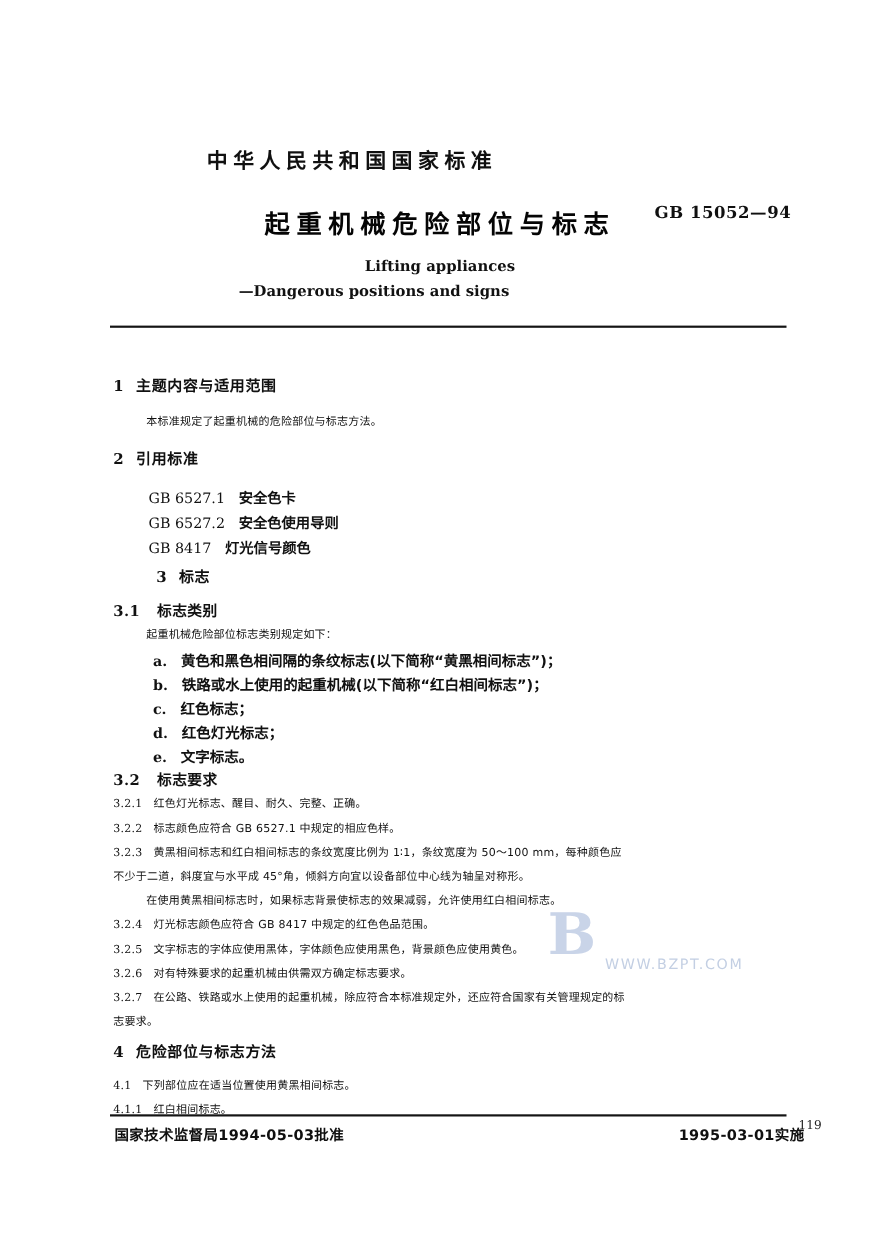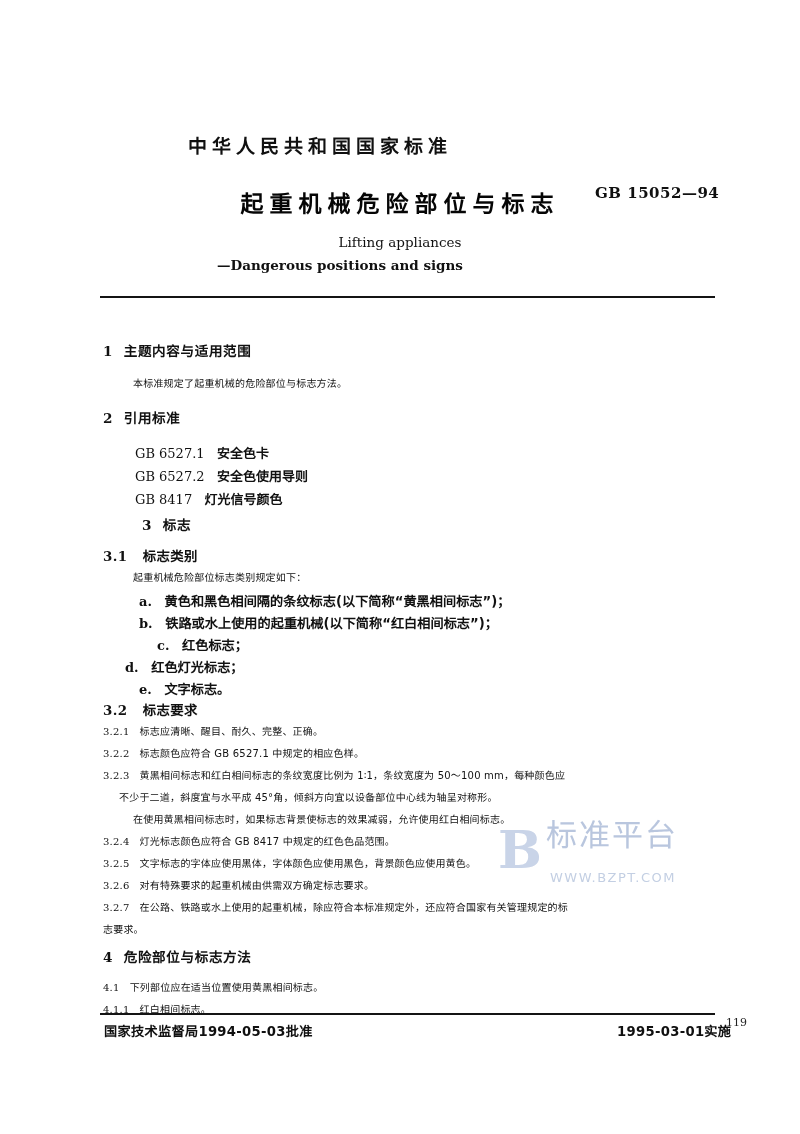--- a/index.html
+++ b/index.html
@@ -102,21 +102,21 @@
     font-family: "DejaVu Serif", "Liberation Serif", serif;
     white-space: nowrap;
   }
   .doc-title-en1 {
     position: absolute;
     left: 0;
     top: 234px;
     width: 800px;
     text-align: center;
     font-size: 13.5px;
-    font-weight: normal;
+    font-weight: bold;
     color: #111111;
     font-family: "DejaVu Serif", "Liberation Serif", serif;
   }
   .doc-title-en2 {
     position: absolute;
     left: 0;
     top: 257px;
     width: 680px;
     text-align: center;
     font-size: 13.5px;
@@ -220,21 +220,20 @@
     margin-left: 40px;
   }
 </style>
 </head>
 <body>
 
 <div class="page">
 
   <div class="watermark">
     <div class="wm-mark">B</div>
-    <div class="wm-cn">标准平台</div>
     <div class="wm-url">WWW.BZPT.COM</div>
   </div>
 
   <div class="content">
 
     <div class="doc-title-cn">中华人民共和国国家标准</div>
 
     <div class="doc-title-main">起重机械危险部位与标志</div>
 
     <div class="std-number">GB 15052—94</div>
@@ -274,45 +273,45 @@
         <span class="num">3.1</span>&nbsp;&nbsp;&nbsp;<span>标志类别</span>
       </div>
       <div class="line para" style="left:133px; top:572px;">起重机械危险部位标志类别规定如下：</div>
 
       <div class="line" style="left:139px; top:594px;">
         <span class="item-letter">a.</span>&nbsp;&nbsp;&nbsp;<span class="cnb">黄色和黑色相间隔的条纹标志(以下简称“黄黑相间标志”)；</span>
       </div>
       <div class="line" style="left:139px; top:616px;">
         <span class="item-letter">b.</span>&nbsp;&nbsp;&nbsp;<span class="cnb">铁路或水上使用的起重机械(以下简称“红白相间标志”)；</span>
       </div>
-      <div class="line" style="left:139px; top:638px;margin-left:18px;">
+      <div class="line" style="left:139px; top:638px;">
         <span class="item-letter">c.</span>&nbsp;&nbsp;&nbsp;<span class="cnb">红色标志；</span>
       </div>
-      <div class="line" style="left:125px; top:660px;">
+      <div class="line" style="left:139px; top:660px;">
         <span class="item-letter">d.</span>&nbsp;&nbsp;&nbsp;<span class="cnb">红色灯光标志；</span>
       </div>
       <div class="line" style="left:139px; top:682px;text-align:right;">
         <span class="item-letter">e.</span>&nbsp;&nbsp;&nbsp;<span class="cnb">文字标志。</span>
       </div>
 
       <div class="line h-sub" style="left:103px; top:703px;">
         <span class="num">3.2</span>&nbsp;&nbsp;&nbsp;<span>标志要求</span>
       </div>
 
       <div class="line para" style="left:103px; top:726px;">
-        <span class="num">3.2.1</span>&nbsp;&nbsp;&nbsp;<span>标志应清晰、醒目、耐久、完整、正确。</span>
+        <span class="num">3.2.1</span>&nbsp;&nbsp;&nbsp;<span>红色灯光标志、醒目、耐久、完整、正确。</span>
       </div>
       <div class="line para" style="left:103px; top:748px;">
         <span class="num">3.2.2</span>&nbsp;&nbsp;&nbsp;<span>标志颜色应符合 GB 6527.1 中规定的相应色样。</span>
       </div>
 
       <div class="line para" style="left:103px; top:770px;">
         <span class="num">3.2.3</span>&nbsp;&nbsp;&nbsp;<span>黄黑相间标志和红白相间标志的条纹宽度比例为 1∶1，条纹宽度为 50～100 mm，每种颜色应</span>
       </div>
-      <div class="line para" style="left:103px; top:792px;margin-left:16px;">不少于二道，斜度宜与水平成 45°角，倾斜方向宜以设备部位中心线为轴呈对称形。</div>
+      <div class="line para" style="left:103px; top:792px;">不少于二道，斜度宜与水平成 45°角，倾斜方向宜以设备部位中心线为轴呈对称形。</div>
       <div class="line para" style="left:133px; top:814px;text-align:center;">在使用黄黑相间标志时，如果标志背景使标志的效果减弱，允许使用红白相间标志。</div>
 
       <div class="line para" style="left:103px; top:836px;">
         <span class="num">3.2.4</span>&nbsp;&nbsp;&nbsp;<span>灯光标志颜色应符合 GB 8417 中规定的红色色品范围。</span>
       </div>
       <div class="line para" style="left:103px; top:858px;">
         <span class="num">3.2.5</span>&nbsp;&nbsp;&nbsp;<span>文字标志的字体应使用黑体，字体颜色应使用黑色，背景颜色应使用黄色。</span>
       </div>
       <div class="line para" style="left:103px; top:880px;">
         <span class="num">3.2.6</span>&nbsp;&nbsp;&nbsp;<span>对有特殊要求的起重机械由供需双方确定标志要求。</span>

